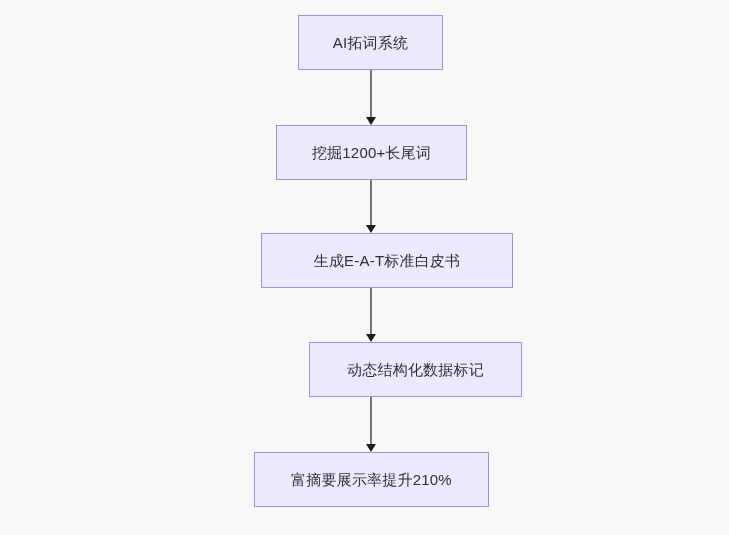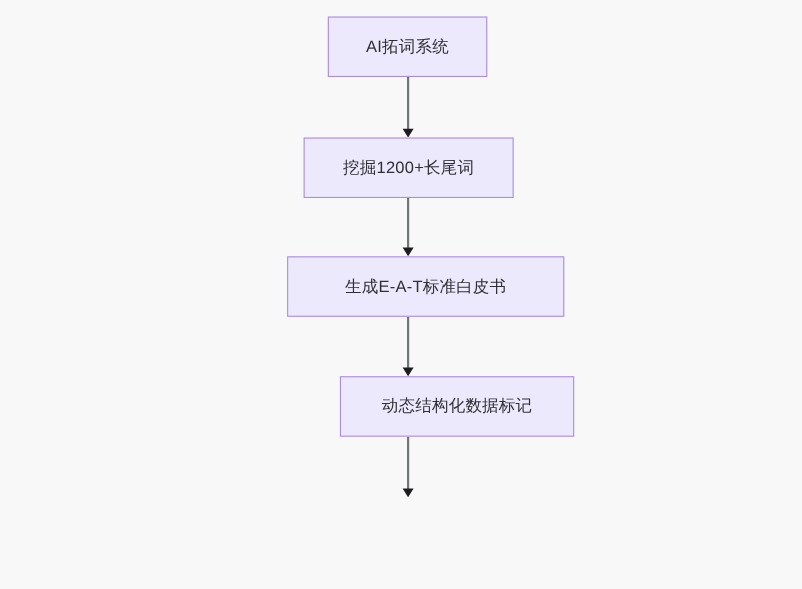--- a/index.html
+++ b/index.html
@@ -83,14 +83,17 @@
   </div>
   <div class="node" id="node-2" style="left: 276px; top: 125px; width: 191px; height: 55px;">
     <span class="node-label">挖掘1200+长尾词</span>
   </div>
   <div class="node" id="node-3" style="left: 261px; top: 233px; width: 252px; height: 55px;">
     <span class="node-label">生成E-A-T标准白皮书</span>
   </div>
   <div class="node" id="node-4" style="left: 265px; top: 342px; width: 213px; height: 55px; margin-left: 44px;">
     <span class="node-label">动态结构化数据标记</span>
   </div>
+  <div class="node" id="node-5" style="left: 254px; top: 452px; width: 235px; height: 55px;">
+    <span class="node-label">富摘要展示率提升210%</span>
+  </div>
 
 </div>
 
 </body></html>

